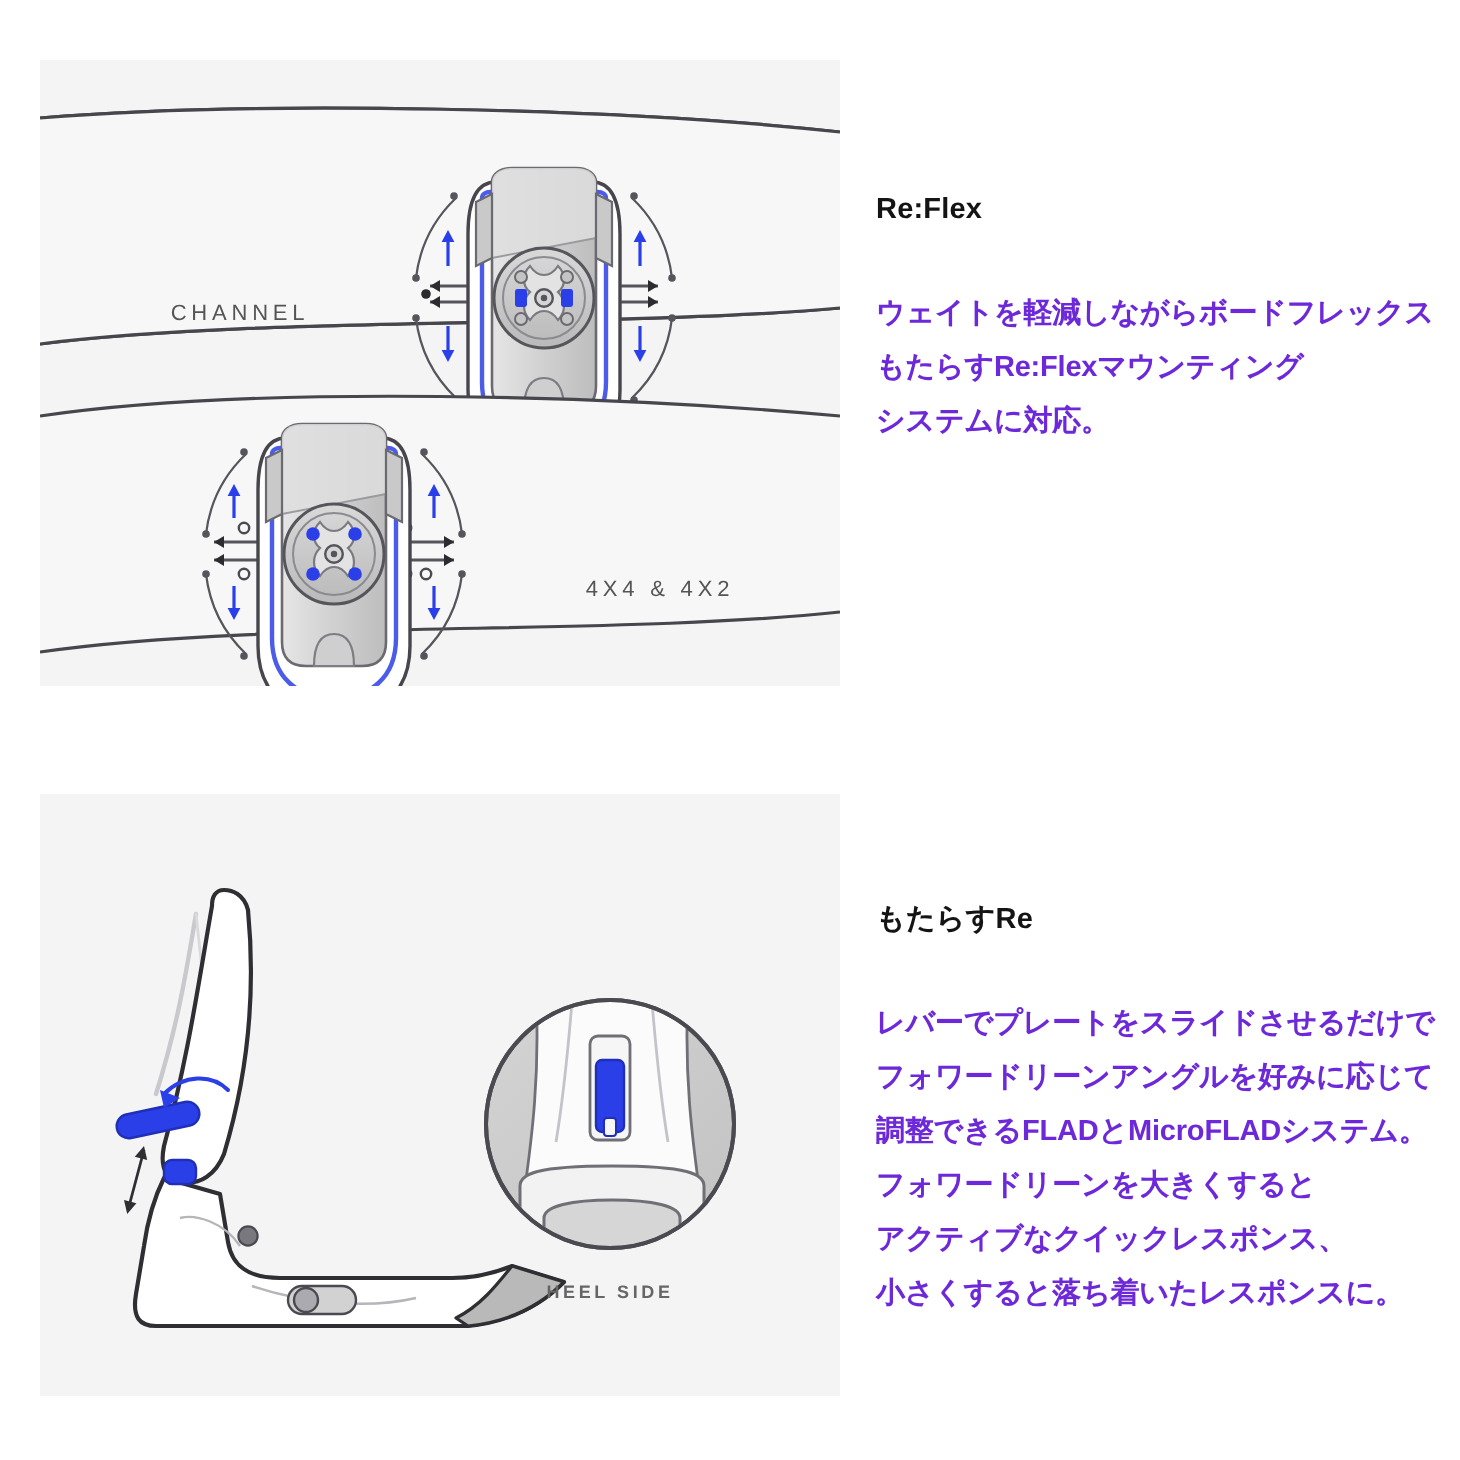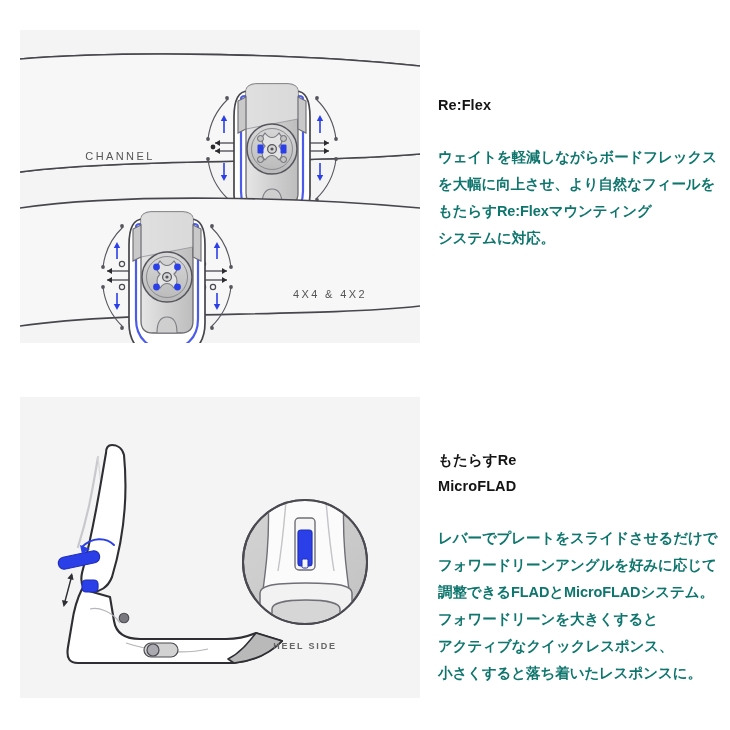--- a/index.html
+++ b/index.html
@@ -70,21 +70,21 @@
   }
 
   .feature-desc {
     margin-top: 26px;
   }
   .desc-line {
     font-size: 14.5px;
     font-weight: bold;
     line-height: 27px;
     letter-spacing: -0.1px;
-    color: #0f766e;
+    color: #6d28d9;
     white-space: nowrap;
   }
 
   
   .svg-label {
     font-family: "Liberation Sans", "DejaVu Sans", sans-serif;
     font-size: 11px;
     letter-spacing: 2.4px;
     fill: #555555;
     font-weight: 500;
@@ -281,21 +281,20 @@
             <circle cx="10.5" cy="12" r="3.4" fill="#2b3fe8"></circle>
           </g>
         </g>
       </svg>
     </div>
 
     <div class="text-col">
       <div class="feature-name">Re:Flex</div>
       <div class="feature-desc">
         <div class="desc-line">ウェイトを軽減しながらボードフレックス</div>
-        <div class="desc-line">を大幅に向上させ、より自然なフィールを</div>
         <div class="desc-line">もたらすRe:Flexマウンティング</div>
         <div class="desc-line">システムに対応。</div>
       </div>
     </div>
   </section>
 
   <section class="feature-block" id="block-highback">
 
     <div class="illustration">
       <svg viewBox="0 0 400 301" width="400" height="301" xmlns="http://www.w3.org/2000/svg">
@@ -378,21 +377,20 @@
           </g>
           <circle cx="285" cy="165" r="62" fill="none" stroke="#4a4a50" stroke-width="2"></circle>
         </g>
 
         <text class="svg-label-small" x="285" y="252" text-anchor="middle">HEEL SIDE</text>
       </svg>
     </div>
 
     <div class="text-col">
       <div class="feature-category">もたらすRe</div>
-      <div class="feature-name">MicroFLAD</div>
       <div class="feature-desc">
         <div class="desc-line">レバーでプレートをスライドさせるだけで</div>
         <div class="desc-line">フォワードリーンアングルを好みに応じて</div>
         <div class="desc-line">調整できるFLADとMicroFLADシステム。</div>
         <div class="desc-line">フォワードリーンを大きくすると</div>
         <div class="desc-line">アクティブなクイックレスポンス、</div>
         <div class="desc-line">小さくすると落ち着いたレスポンスに。</div>
       </div>
     </div>
   </section>

